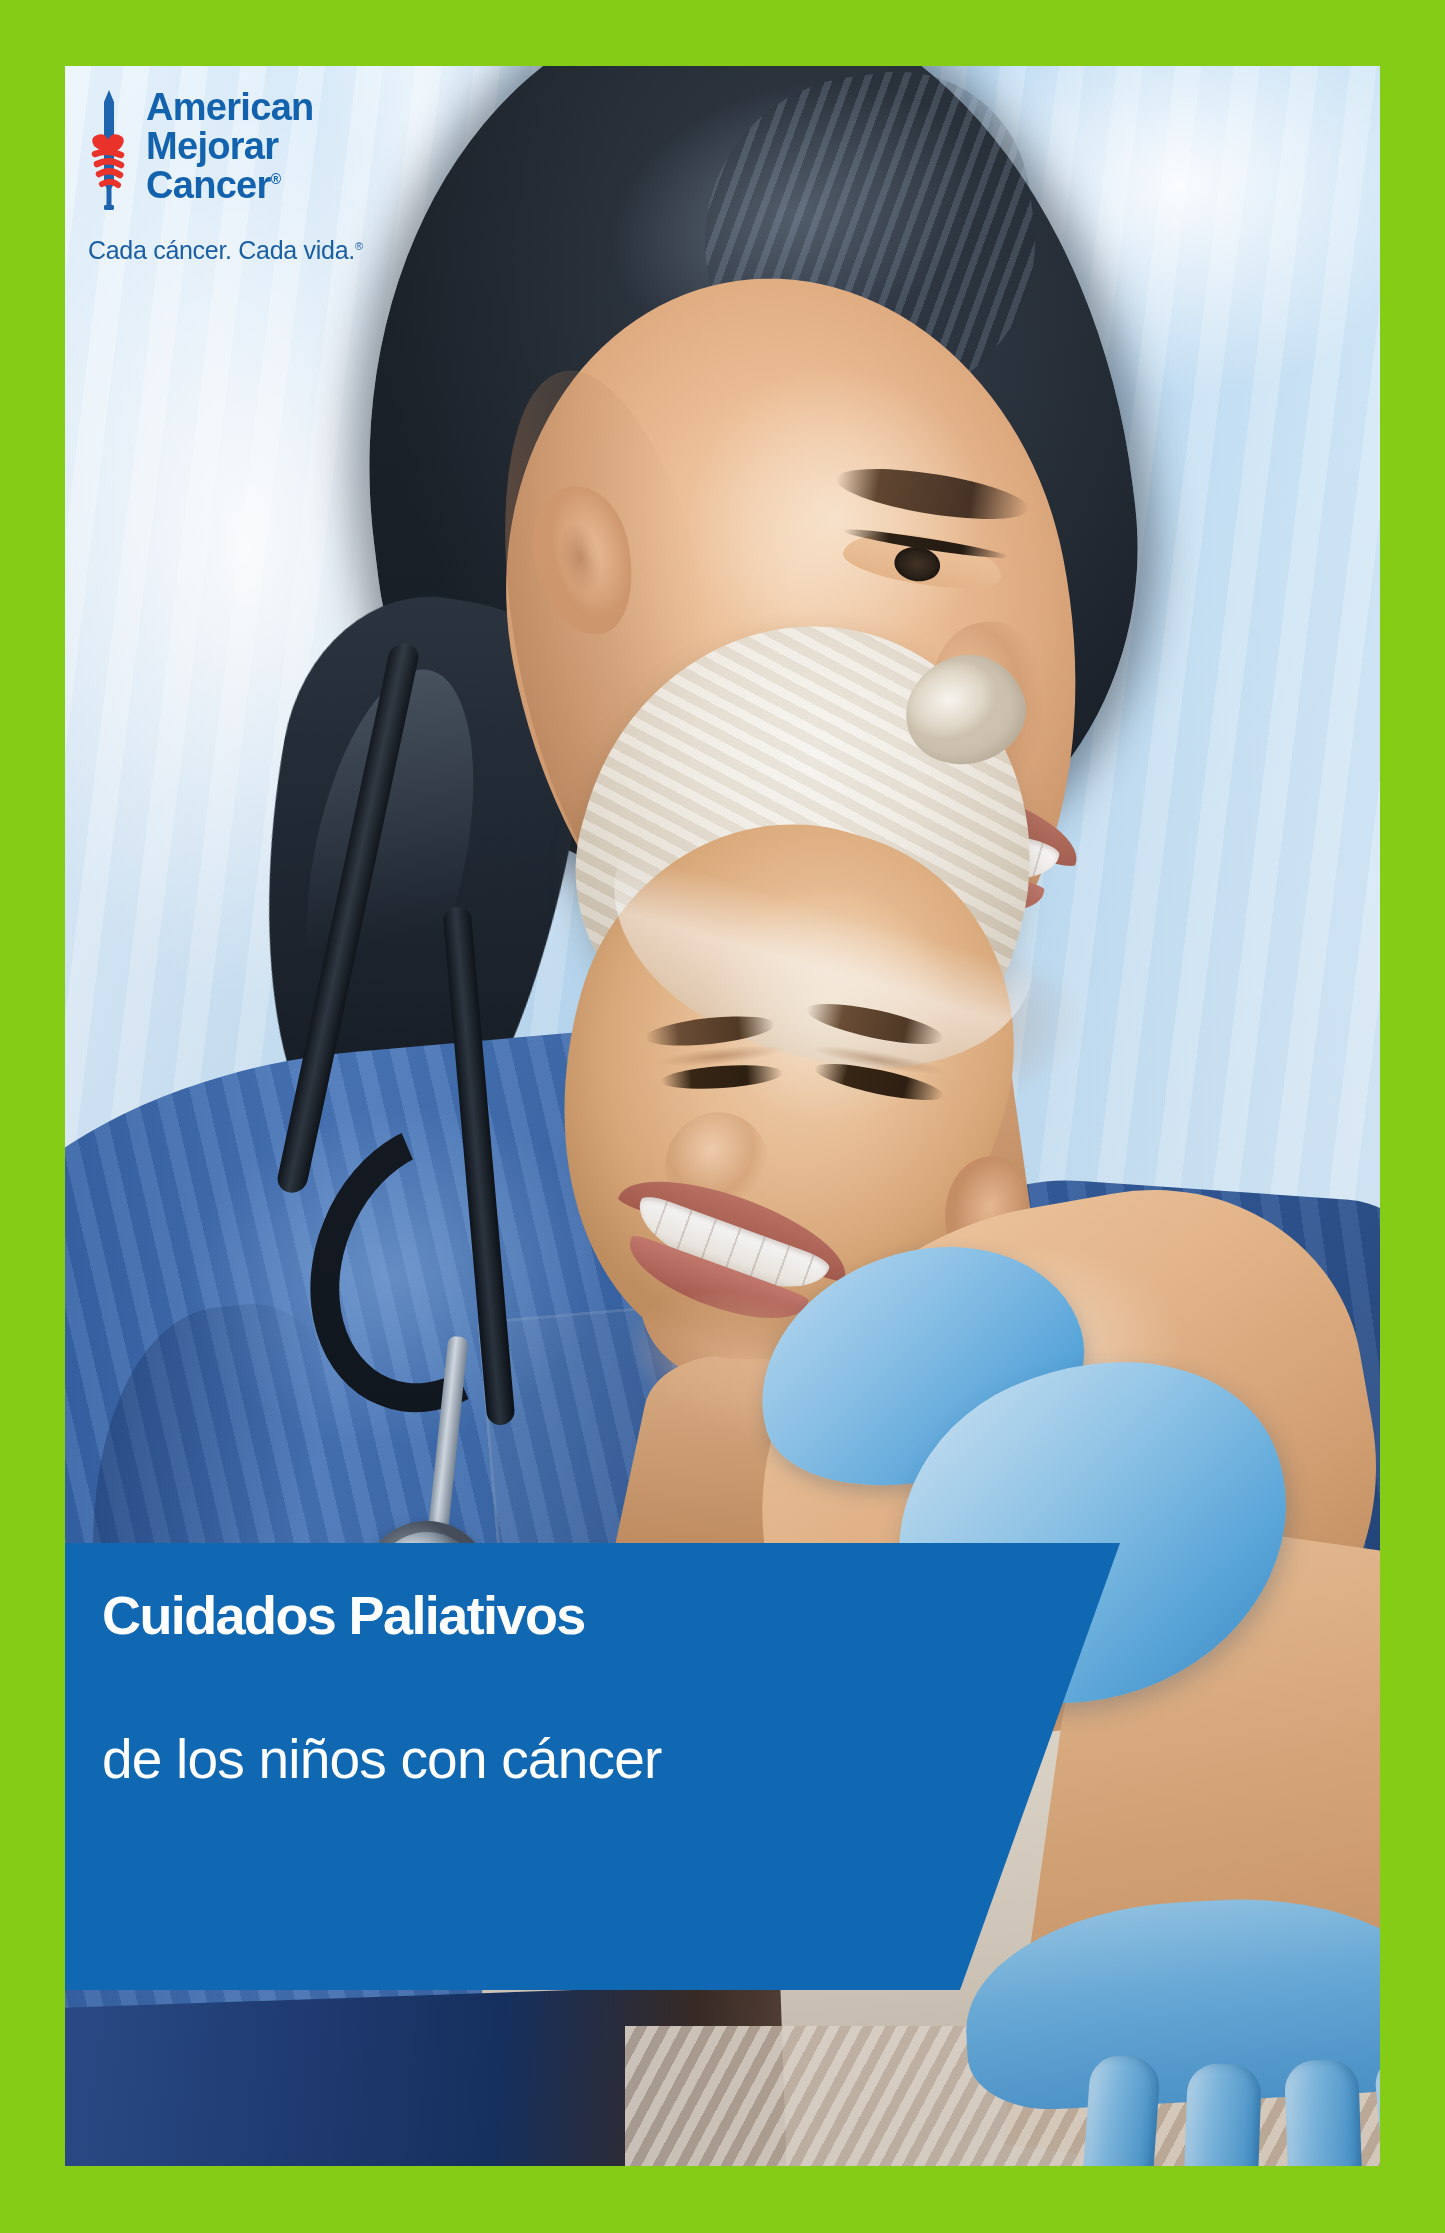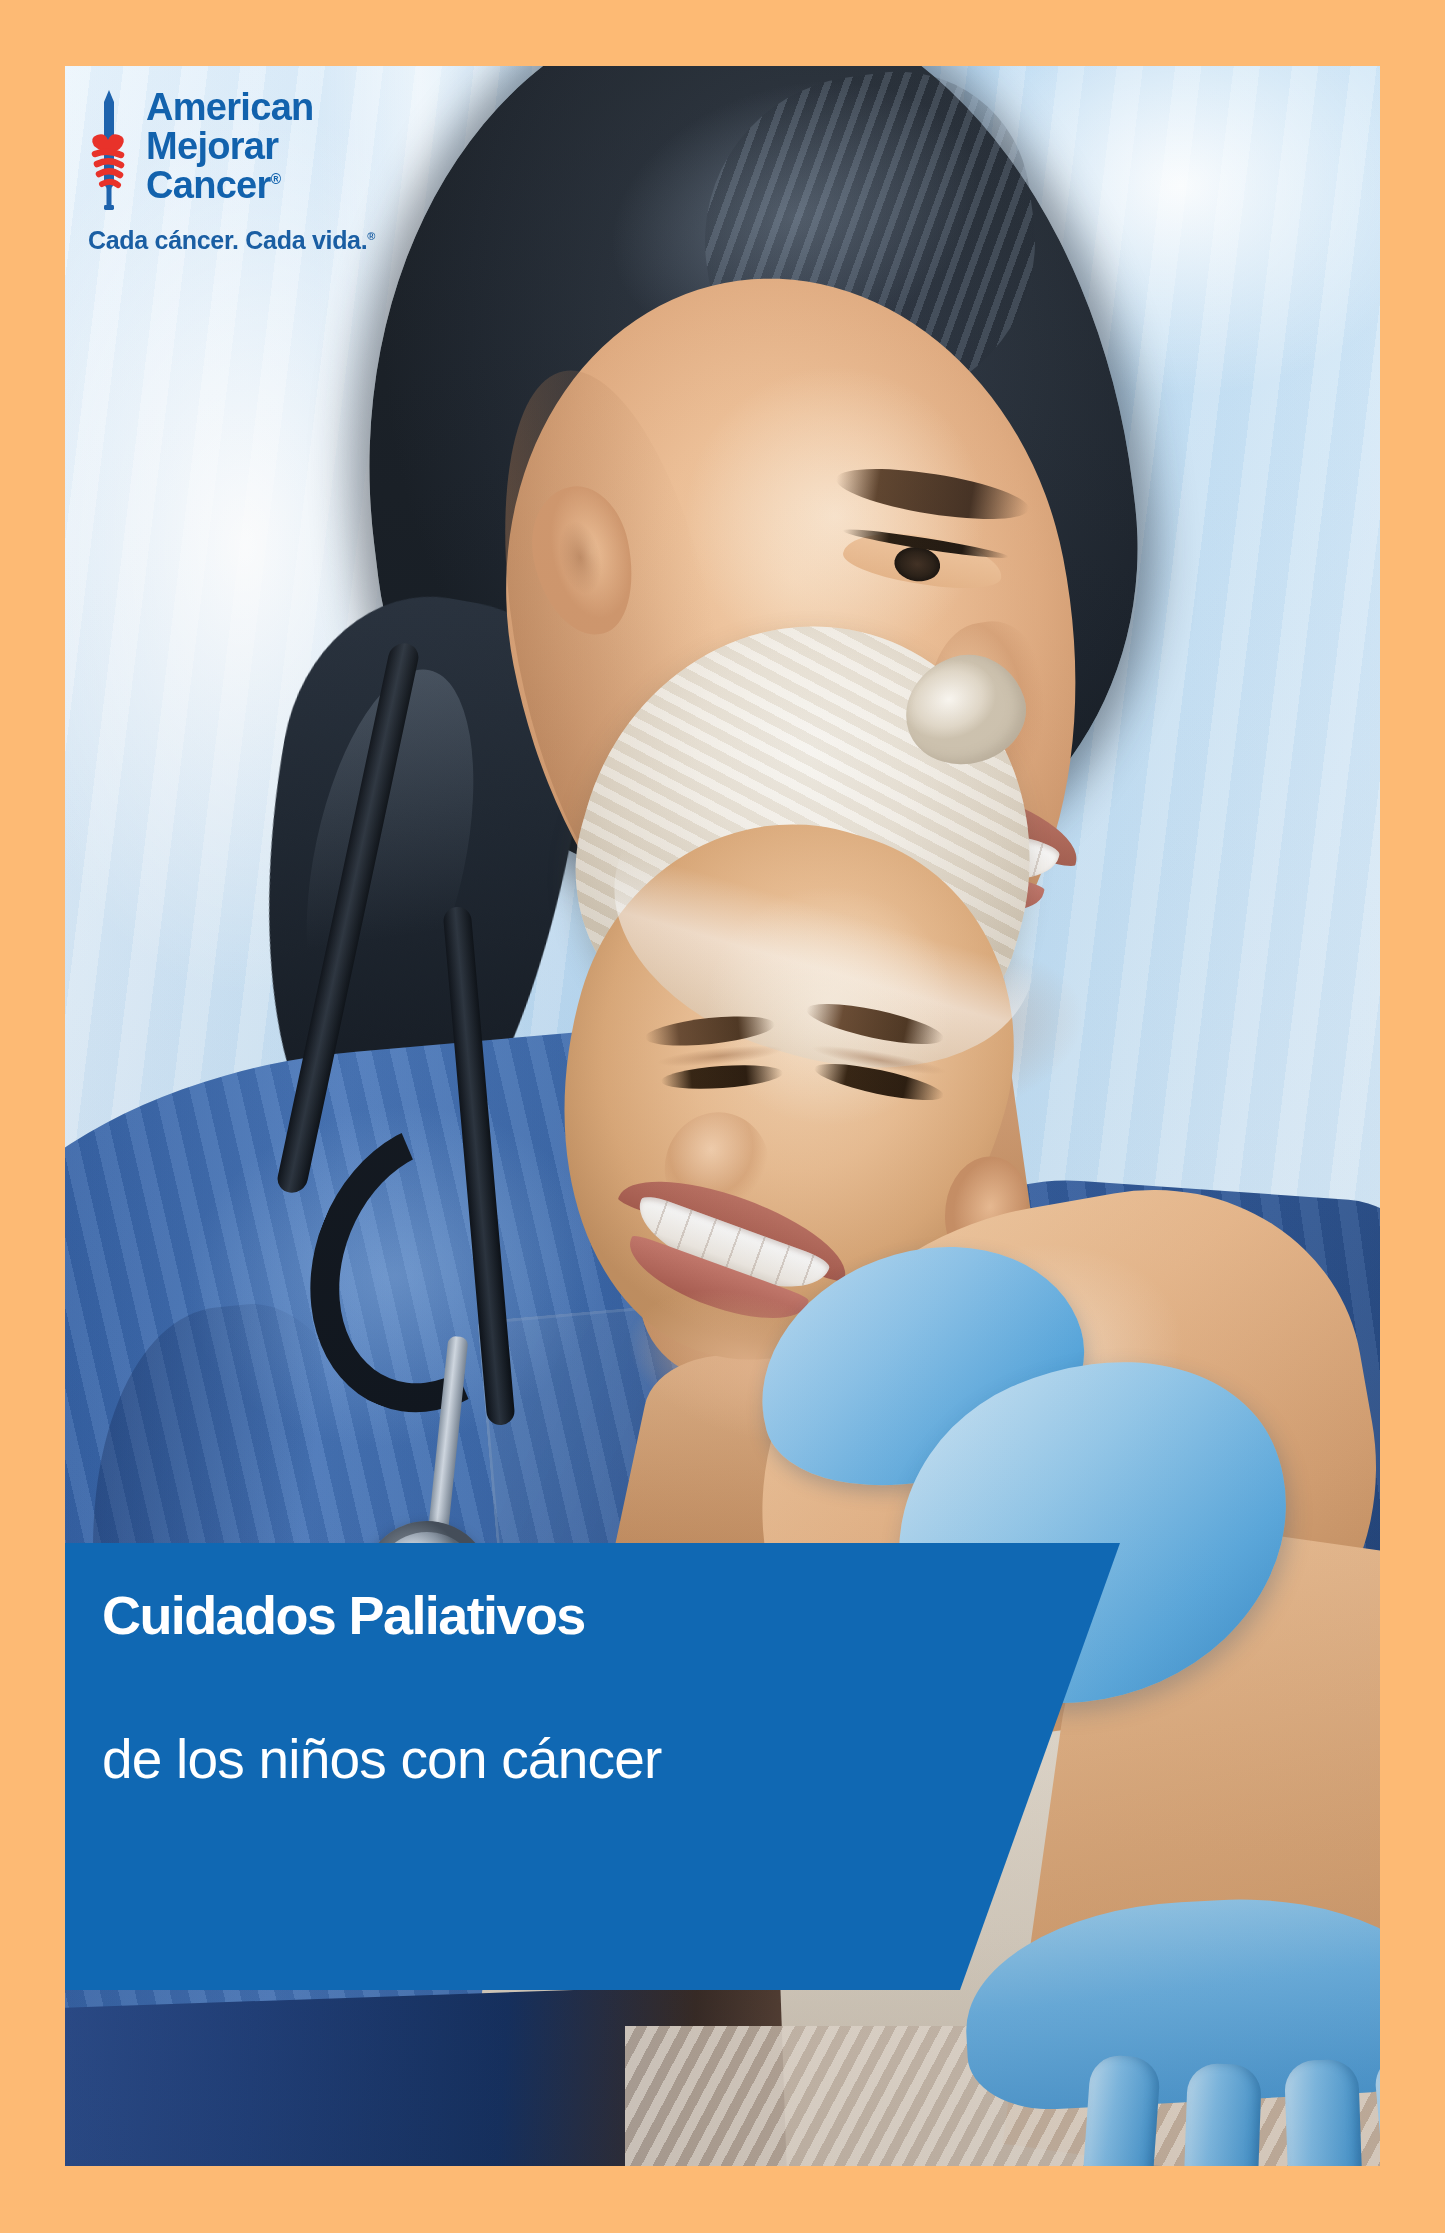--- a/index.html
+++ b/index.html
@@ -10,21 +10,21 @@
   }
   body {
     font-family: "Liberation Sans", sans-serif;
     -webkit-font-smoothing: antialiased;
   }
 
   .page {
     position: relative;
     width: 1445px;
     height: 2233px;
-    background: #fdba74;
+    background: #84cc16;
     overflow: hidden;
   }
 
   
   .cover-photo {
     position: absolute;
     left: 65px;
     top: 66px;
     width: 1315px;
     height: 2100px;
@@ -581,25 +581,25 @@
     line-height: 1.02;
     letter-spacing: -0.7px;
     white-space: nowrap;
   }
   .logo-words .reg {
     font-size: 14px;
     vertical-align: super;
     font-weight: 700;
   }
   .logo-tagline {
-    margin-top: 14px;
+    margin-top: 24px;
     margin-left: 2px;
     color: #1a5ea3;
     font-size: 25px;
-    font-weight: 700;
+    font-weight: 400;
     letter-spacing: -0.3px;
     white-space: nowrap;
   }
   .logo-tagline .reg { font-size: 11px; vertical-align: super; }
 
   
   .title-banner {
     position: absolute;
     left: 65px;
     top: 1543px;

